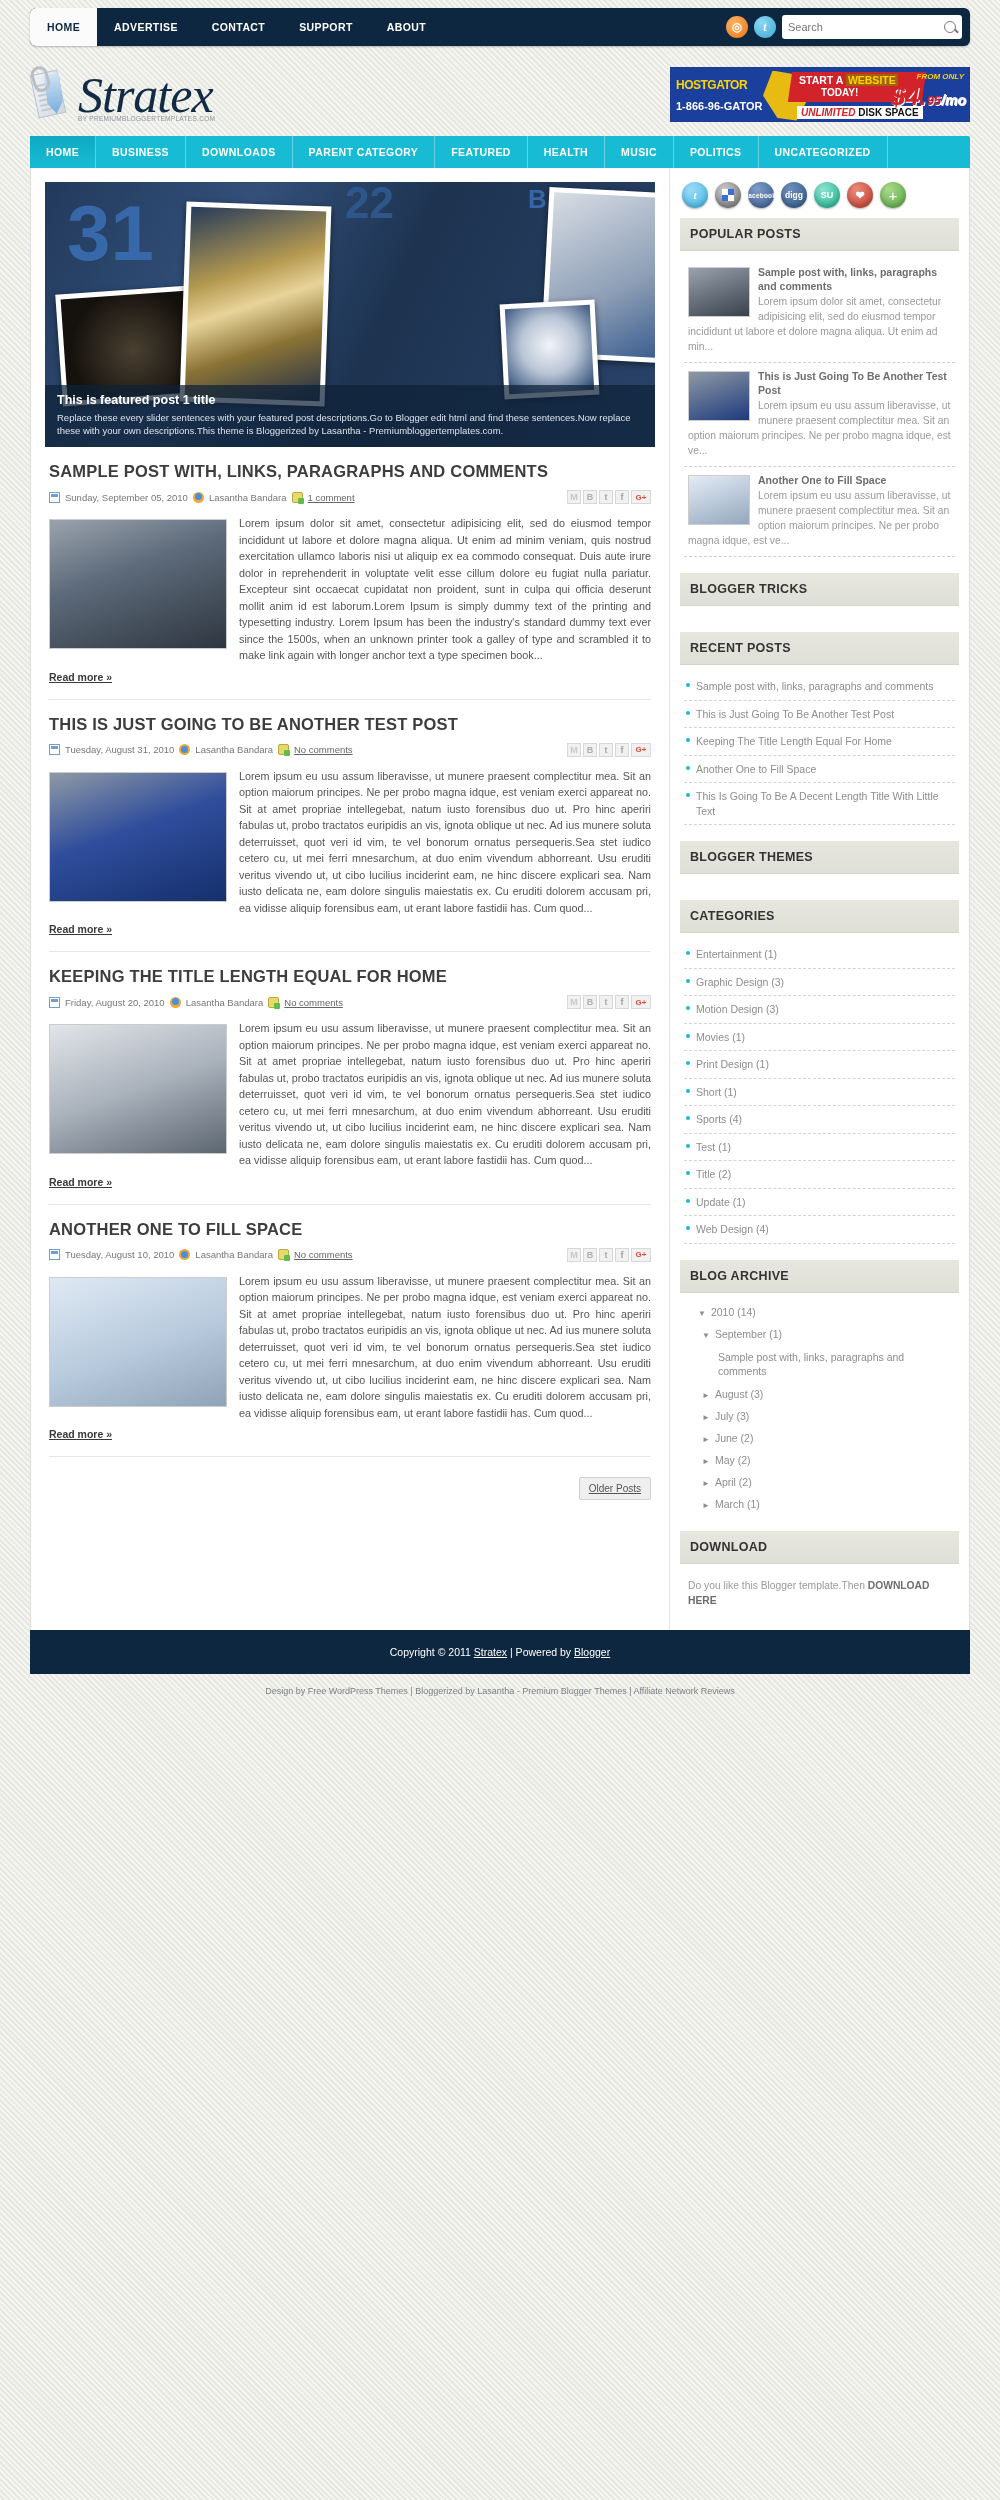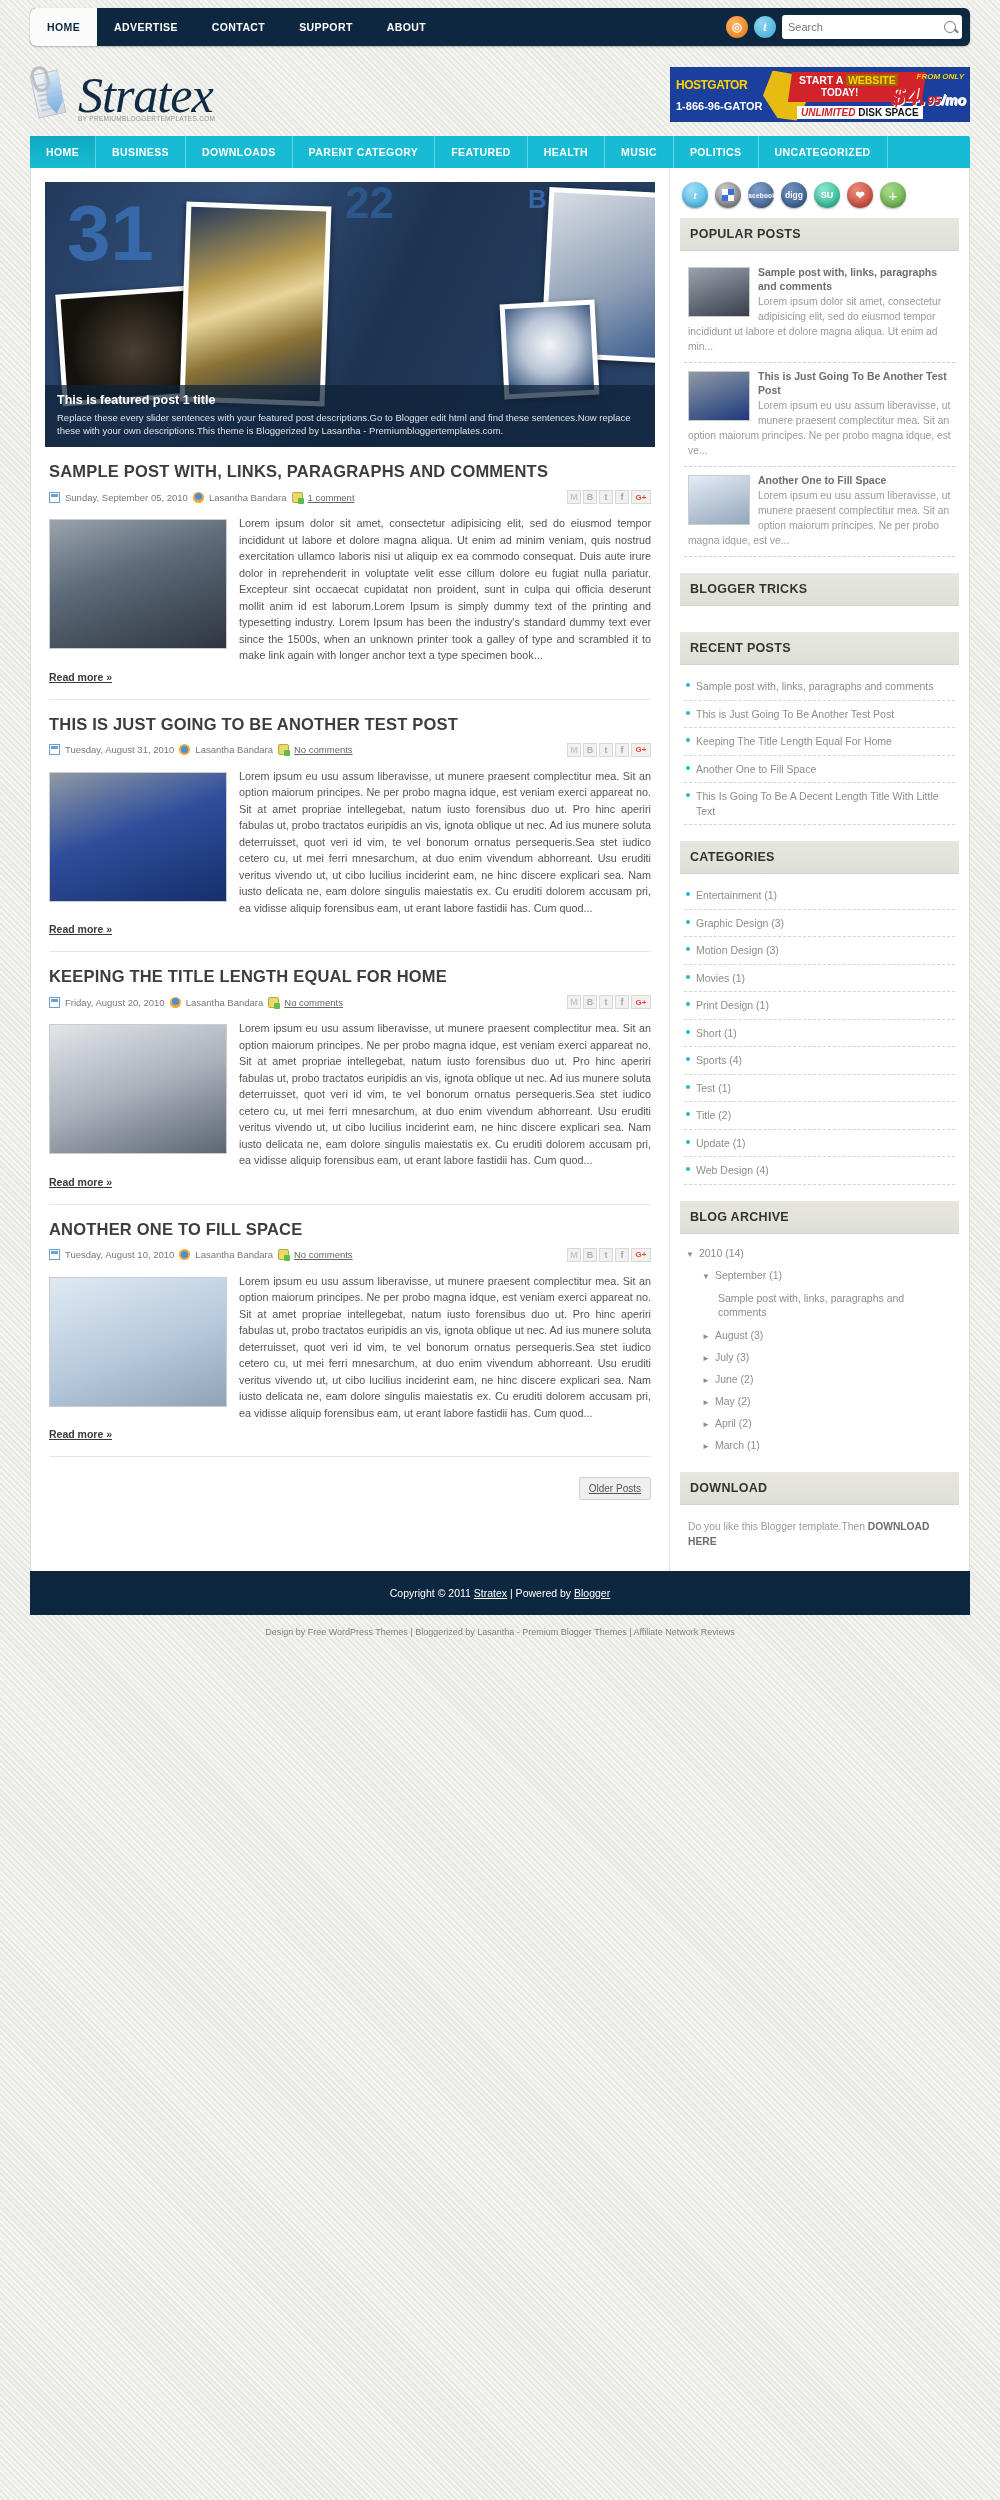--- a/index.html
+++ b/index.html
@@ -177,21 +177,21 @@
   .pp .ppimg { float:left; width:62px;height:50px; margin:2px 8px 2px 0; border:1px solid #ccc; }
   .pp h4 { font-size:10.5px; color:#6e6e6e; line-height:14px; margin-bottom:1px; }
   .pp p { font-size:10.3px; color:#9a9a9a; line-height:15px; }
   .lst { list-style:none; }
   .lst li { border-bottom:1px dashed #d4d4d4; padding:6px 2px 6px 12px; position:relative;
             font-size:10.5px; line-height:14.5px; color:#8d8d8d; }
   .lst li:before { content:""; position:absolute; left:2px; top:10px; width:4px;height:4px;
                    border-radius:50%; background:#17bcd4; }
   .arch { list-style:none; font-size:10.5px; color:#8d8d8d; }
   .arch li { padding:5px 0 5px 0; }
-  .arch .lvl1 { padding-left:2px; }
+  .arch .lvl1 { padding-left:2px;margin-left:12px; }
   .arch .lvl2 { padding-left:18px; }
   .arch .lvl3 { padding-left:34px; line-height:14px; }
   .tri { color:#8d8d8d; font-size:8px; margin-right:5px; }
   .dl-txt { font-size:10.3px; color:#9a9a9a; line-height:15px; padding:6px 4px; }
   .dl-txt b { color:#6d6d6d; }
 
   
   .footer { background:#0e2740; color:#fff; text-align:center; padding:16px 0; font-size:10.5px; }
   .footer a { color:#fff; }
   .credits { text-align:center; font-size:9px; color:#7d8085; padding:12px 0; }
@@ -443,20 +443,24 @@
         <ul class="lst" id="recent">
             <li>Sample post with, links, paragraphs and comments</li>
             <li>This is Just Going To Be Another Test Post</li>
             <li>Keeping The Title Length Equal For Home</li>
             <li>Another One to Fill Space</li>
             <li>This Is Going To Be A Decent Length Title With Little Text</li>
           </ul>
       </div>
     </div>
 
+    <div class="widget">
+      <div class="wtitle">BLOGGER THEMES</div>
+      <div class="wbody empty"></div>
+    </div>
 
     <div class="widget">
       <div class="wtitle">CATEGORIES</div>
       <div class="wbody">
         <ul class="lst" id="cats">
             <li>Entertainment (1)</li>
             <li>Graphic Design (3)</li>
             <li>Motion Design (3)</li>
             <li>Movies (1)</li>
             <li>Print Design (1)</li>

